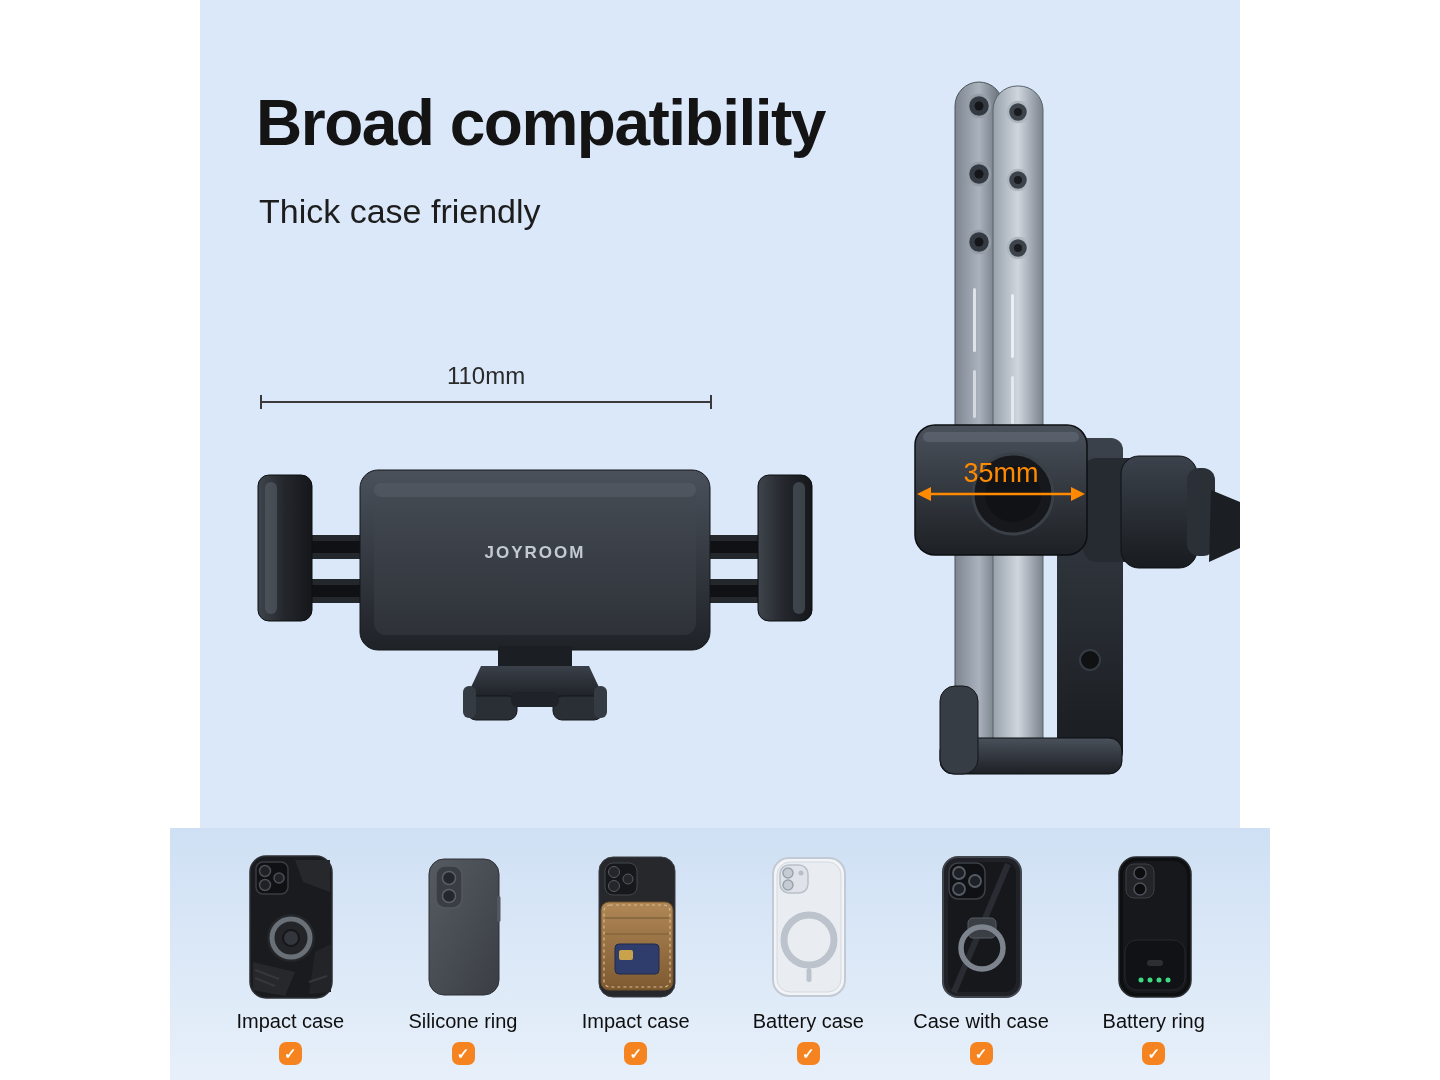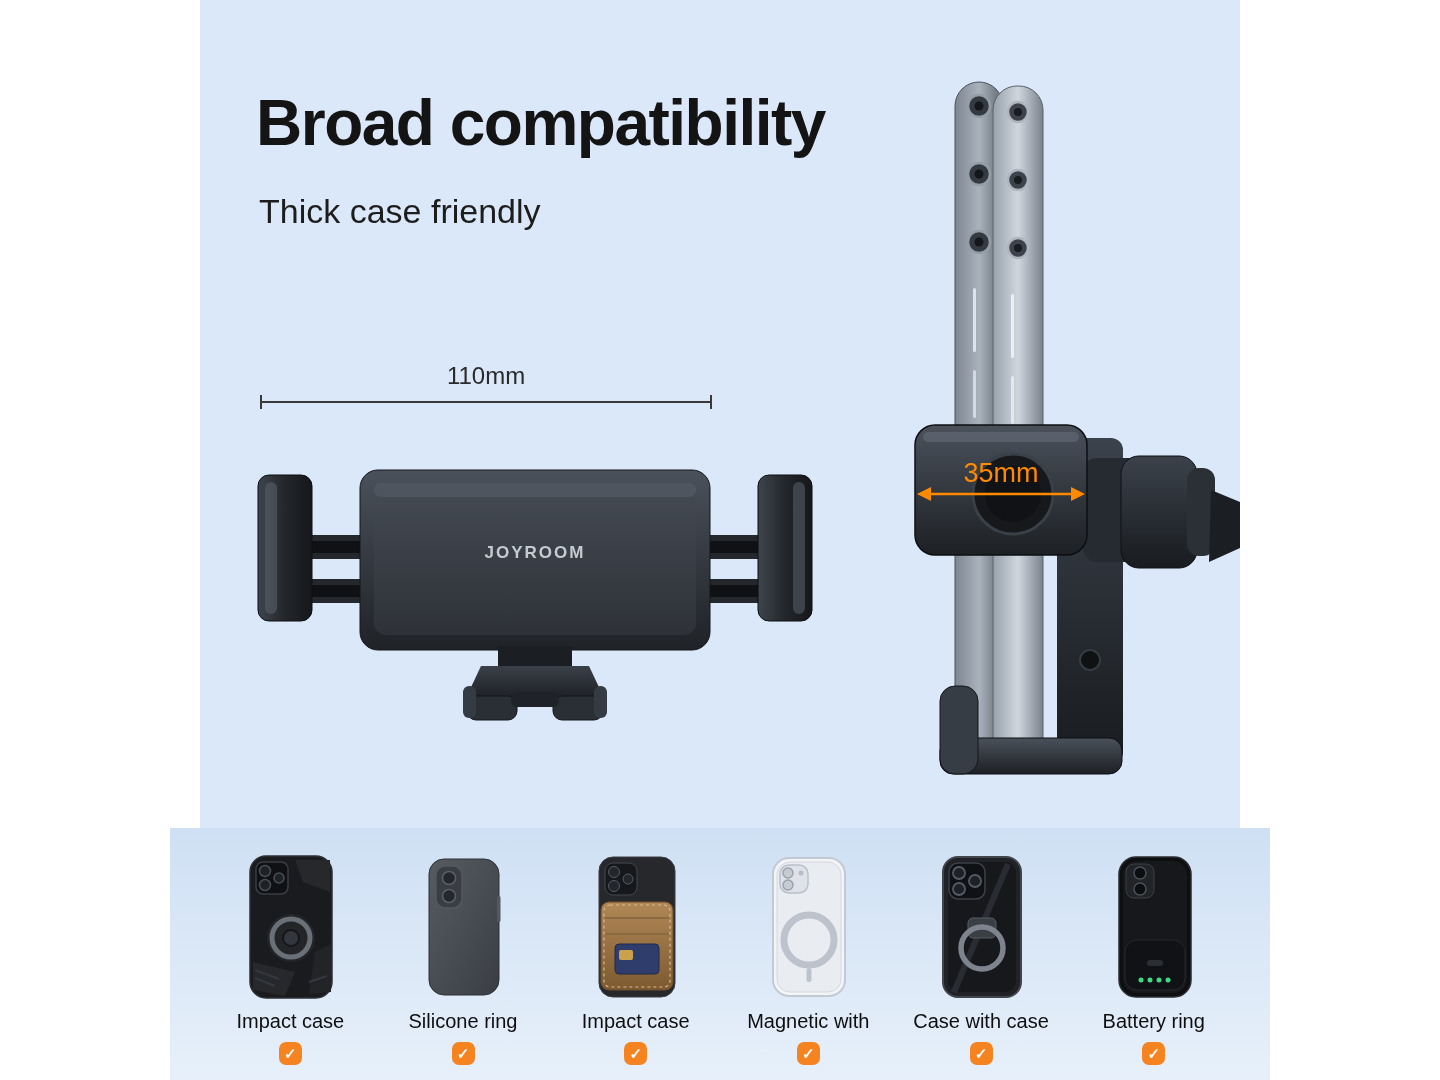--- a/index.html
+++ b/index.html
@@ -278,21 +278,21 @@
         <svg class="case-image" viewBox="0 0 130 150">
           <rect x="30" y="6" width="72" height="138" rx="16" fill="#f2f4f7" stroke="#c4cad3" stroke-width="2"></rect>
           <rect x="34" y="10" width="64" height="130" rx="13" fill="#e9edf2" stroke="#d4d9e0" stroke-width="1"></rect>
           <rect x="37" y="13" width="28" height="28" rx="9" fill="#dfe3e9" stroke="#b9c0c9" stroke-width="1.5"></rect>
           <circle cx="45" cy="21" r="5" fill="#c6ccd4" stroke="#9aa2ac" stroke-width="1.5"></circle>
           <circle cx="45" cy="33" r="5" fill="#c6ccd4" stroke="#9aa2ac" stroke-width="1.5"></circle>
           <circle cx="58" cy="21" r="2.5" fill="#b7bec7"></circle>
           <circle cx="66" cy="88" r="25" fill="none" stroke="#bcc3cc" stroke-width="7"></circle>
           <rect x="63.5" y="116" width="5" height="14" rx="2.5" fill="#bcc3cc"></rect>
         </svg>
-        <div class="case-label">Magnetic with</div>
+        <div class="case-label">Battery case</div>
         <div class="check-badge">✓</div>
       </div>
 
       <div class="case-item">
         <svg class="case-image" viewBox="0 0 130 150">
           <rect x="27" y="5" width="78" height="140" rx="15" fill="#202227" stroke="#41454c" stroke-width="2"></rect>
           <rect x="32" y="10" width="68" height="130" rx="11" fill="#17181c"></rect>
           <path d="M38,140 L92,12" stroke="#3c4048" stroke-width="6" opacity="0.5"></path>
           <rect x="33" y="11" width="36" height="36" rx="9" fill="#101114" stroke="#3c4047" stroke-width="1.5"></rect>
           <circle cx="43" cy="21" r="6" fill="#1d2026" stroke="#555b64" stroke-width="1.8"></circle>

